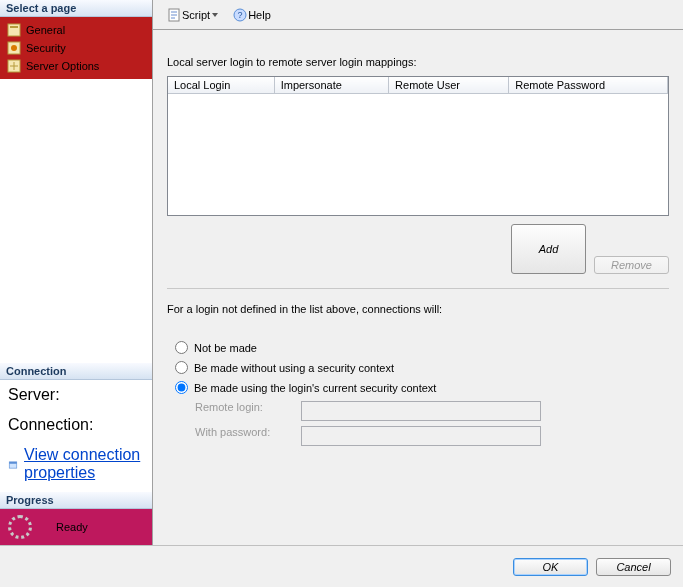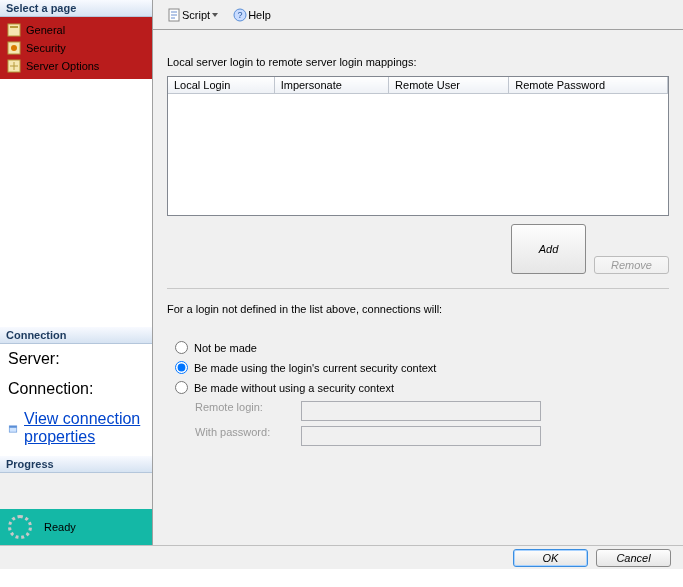--- a/index.html
+++ b/index.html
@@ -43,24 +43,23 @@
 .conn-row { margin-bottom: 12px; }
 .link {
   color: #0044cc;
   text-decoration: underline;
   cursor: pointer;
 }
 .link-row { display: flex; align-items: center; gap: 6px; margin-top: 6px; }
 .progress-body {
   display: flex;
   align-items: center;
-  gap: 12px;
+  gap: 24px;
   padding: 6px 8px;
-  background: #14b8a6;
-  margin-top: 36px;
+  background: #be185d;
 }
 .spinner {
   width: 24px; height: 24px;
   border: 3px dotted #c8c8c8;
   border-radius: 50%;
 }
 .right-panel {
   flex: 1;
   display: flex;
   flex-direction: column;
@@ -164,21 +163,21 @@
   flex: 0 0 240px;
   border: 1px solid #abadb3;
   height: 20px;
   padding: 1px 3px;
   background: #fff;
 }
 .cred-row input:disabled { background: #f0f0f0; color: #9a9a9a; }
 .footer {
   border-top: 1px solid #c0c0c0;
   background: #f0f0f0;
-  height: 24px;
+  height: 42px;
   display: flex;
   justify-content: flex-end;
   align-items: center;
   gap: 8px;
   padding: 0 12px;
 }
 hr.sep { border: none; border-top: 1px solid #c8c8c8; margin: 14px 0; }
 </style>
 </head>
 <body>
@@ -293,26 +292,26 @@
       <hr class="sep">
 
       <span class="label-text">For a login not defined in the list above, connections will:</span>
 
       <div class="radio-group">
         <div class="radio-row">
           <input type="radio" name="sec" style="">
           <label>Not be made</label>
         </div>
         <div class="radio-row">
+          <input type="radio" name="sec" style="">
+          <label>Be made without using a security context</label>
+        </div>
+        <div class="radio-row">
           <input type="radio" name="sec" checked="" style="">
           <label>Be made using the login's current security context</label>
-        </div>
-        <div class="radio-row">
-          <input type="radio" name="sec" style="">
-          <label>Be made without using a security context</label>
         </div>
 
         <div class="cred-row">
           <label>Remote login:</label>
           <input type="text" disabled="" value="" style="">
         </div>
         <div class="cred-row">
           <label>With password:</label>
           <input type="password" disabled="" value="" style="">
         </div>

